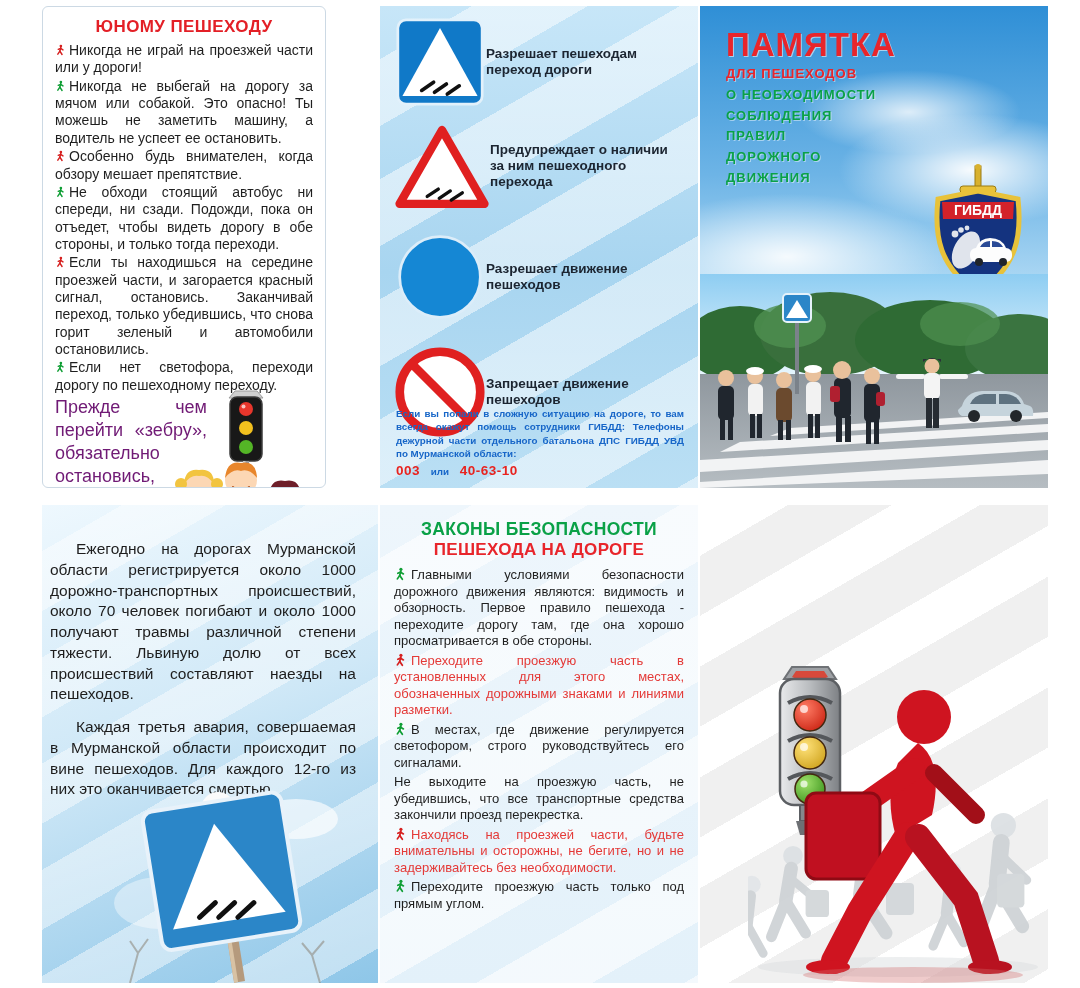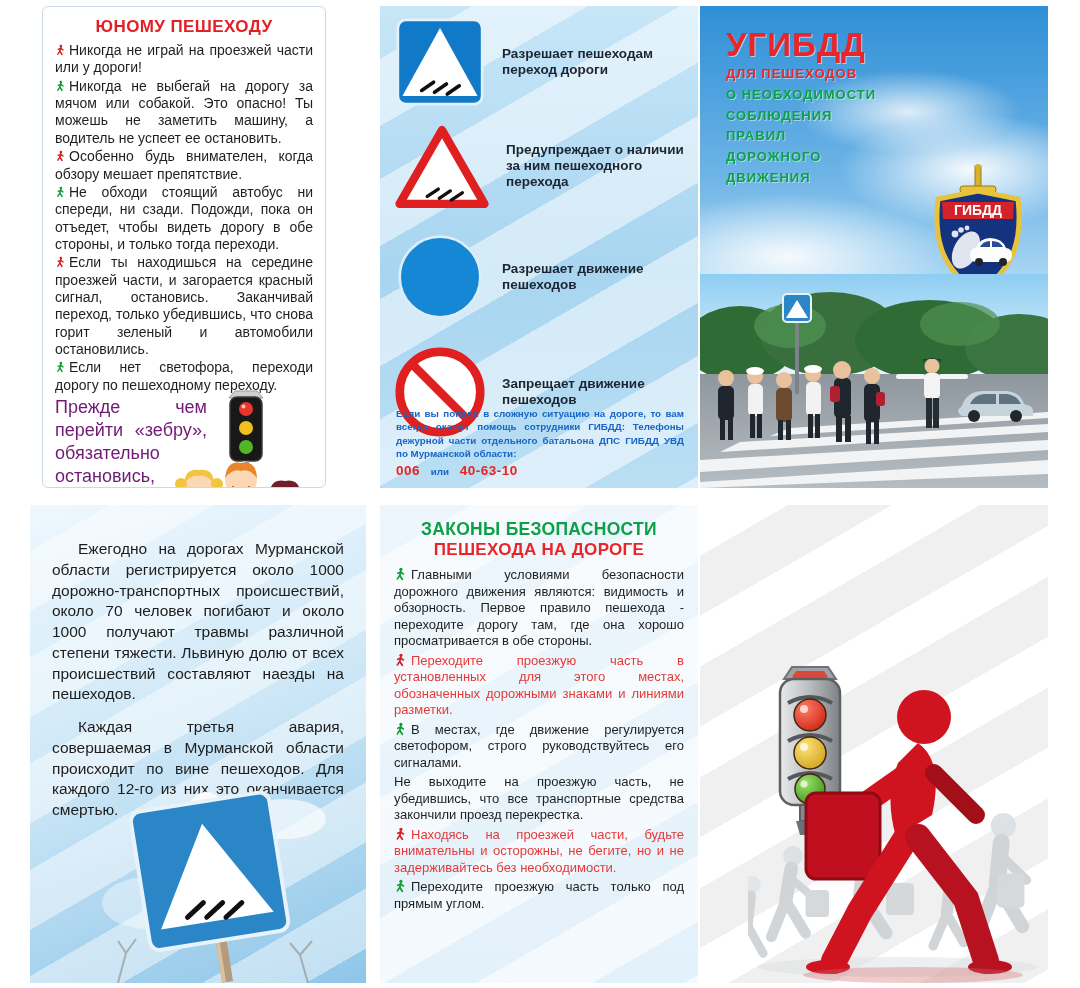--- a/index.html
+++ b/index.html
@@ -16,21 +16,21 @@
   .wrap-zone{position:relative;height:196px;margin-top:2px;}
   .wrap-text{width:152px;font-size:18px;line-height:1.28;color:#701a75;text-align:justify;}
   .tl-light{position:absolute;left:160px;top:-8px;}
   .tl-kids{position:absolute;right:-6px;bottom:-4px;}
 
   
   #p-topmid{left:380px;top:6px;width:318px;height:482px;padding:12px 14px;
     background:
       repeating-linear-gradient(150deg, rgba(255,255,255,0) 0 46px, rgba(255,255,255,.5) 46px 104px),
       linear-gradient(180deg,#c7e6f8 0%,#a8d5f0 55%,#badff4 100%);}
-  .sign-row{display:flex;align-items:center;gap:16px;margin-bottom:16px;}
+  .sign-row{display:flex;align-items:center;gap:0;margin-bottom:16px;}
   .sign-ic{flex:0 0 92px;display:flex;justify-content:center;}
   .sign-cap{font-size:13.5px;font-weight:bold;color:#1c2531;line-height:1.18;}
   .help{position:absolute;left:16px;right:14px;bottom:10px;}
   .help-txt{font-size:9.8px;font-weight:bold;color:#1766c8;line-height:1.35;text-align:justify;}
   .phone-line{margin-top:3px;font-size:9.8px;font-weight:bold;color:#1766c8;}
   .phone-big{color:#e8231f;font-size:13.5px;letter-spacing:.5px;}
   .phone-line .sp{display:inline-block;width:8px;}
 
   
   #p-topright{left:700px;top:6px;width:348px;height:482px;
@@ -40,21 +40,21 @@
       radial-gradient(ellipse 160px 60px at 60% 22%, rgba(255,255,255,.8), rgba(255,255,255,0) 70%),
       linear-gradient(180deg,#2f8fd6 0%,#6db4e6 35%,#b4dcf5 60%,#d8eefb 75%);}
   .memo-titles{position:absolute;left:26px;top:20px;right:6px;}
   .memo-l1{font-size:33px;font-weight:bold;color:#e8252b;letter-spacing:1px;text-shadow:1px 1px 0 rgba(255,255,255,.55);}
   .memo-ln{font-size:13px;font-weight:bold;letter-spacing:1px;line-height:1.6;text-shadow:1px 1px 0 rgba(255,255,255,.45);}
   .memo-red{color:#e8252b;} .memo-green{color:#0aa147;}
   .badge{position:absolute;right:14px;top:158px;}
   .photo{position:absolute;left:0;bottom:0;}
 
   
-  #p-botleft{left:30px;top:505px;width:336px;height:478px;padding:34px 22px 0 22px;
+  #p-botleft{left:42px;top:505px;width:336px;height:478px;padding:34px 22px 0 8px;
     background:
       repeating-linear-gradient(150deg, rgba(255,255,255,0) 0 40px, rgba(255,255,255,.45) 40px 92px),
       linear-gradient(160deg,#eef8fe 0%,#cfe8f7 45%,#8ec6e8 100%);}
   .stat{font-size:15.5px;line-height:1.34;color:#1d1d1d;text-align:justify;text-indent:26px;margin:0 0 12px 0;}
   .sign-photo{position:absolute;left:58px;bottom:0;}
 
   
   #p-botmid{left:380px;top:505px;width:318px;height:478px;padding:14px 14px;
     background:
       repeating-linear-gradient(150deg, rgba(255,255,255,0) 0 46px, rgba(255,255,255,.6) 46px 104px),
@@ -241,30 +241,30 @@
             </g>
           <line x1="19" y1="19" x2="77" y2="77" stroke="#e02020" stroke-width="9"></line>
         </svg>
       </div>
       <div class="sign-cap">Запрещает движение пешеходов</div>
     </div>
 
     <div class="help">
       <div class="help-txt">Если вы попали в сложную ситуацию на дороге, то вам всегда окажут помощь сотрудники ГИБДД: Телефоны дежурной части отдельного батальона ДПС ГИБДД УВД по Мурманской области:</div>
       <div class="phone-line">
-        <span class="phone-big">006</span><span class="sp"></span>
+        <span class="phone-big">003</span><span class="sp"></span>
         <span>или</span><span class="sp"></span>
         <span class="phone-big">40-63-10</span>
       </div>
     </div>
   </div>
 
   <div class="panel" id="p-topright">
     <div class="memo-titles">
-      <div class="memo-l1">УГИБДД</div>
+      <div class="memo-l1">ПАМЯТКА</div>
       <div class="memo-ln memo-red">ДЛЯ ПЕШЕХОДОВ</div>
       <div class="memo-ln memo-green">О НЕОБХОДИМОСТИ</div>
       <div class="memo-ln memo-green">СОБЛЮДЕНИЯ</div>
       <div class="memo-ln memo-green">ПРАВИЛ</div>
       <div class="memo-ln memo-green">ДОРОЖНОГО</div>
       <div class="memo-ln memo-green">ДВИЖЕНИЯ</div>
     </div>
 
     <svg class="badge" width="112" height="152" viewBox="0 0 112 152">
       <rect x="53" y="2" width="6" height="24" fill="#d8b12e" stroke="#9a7a12" stroke-width="1"></rect>

